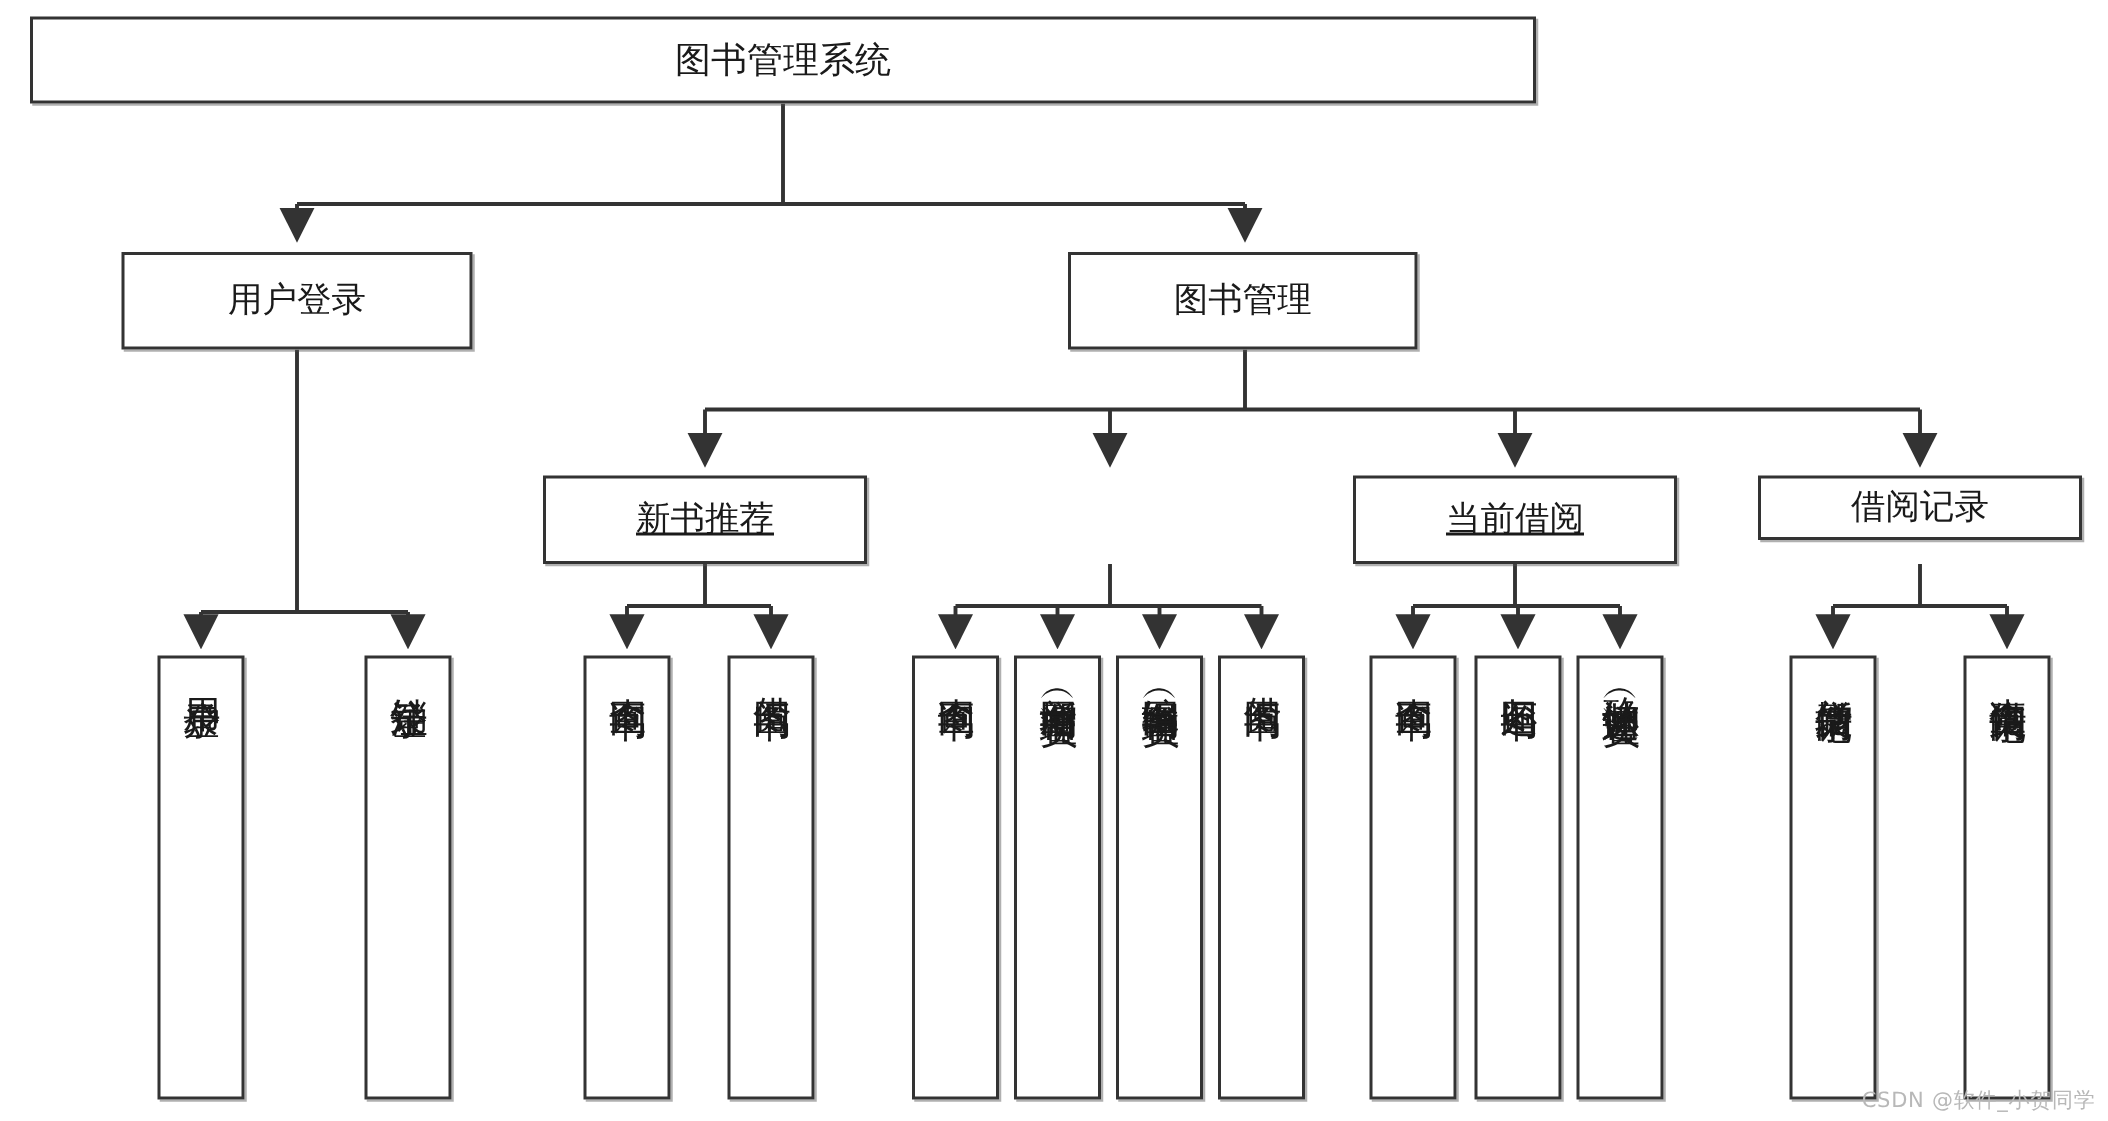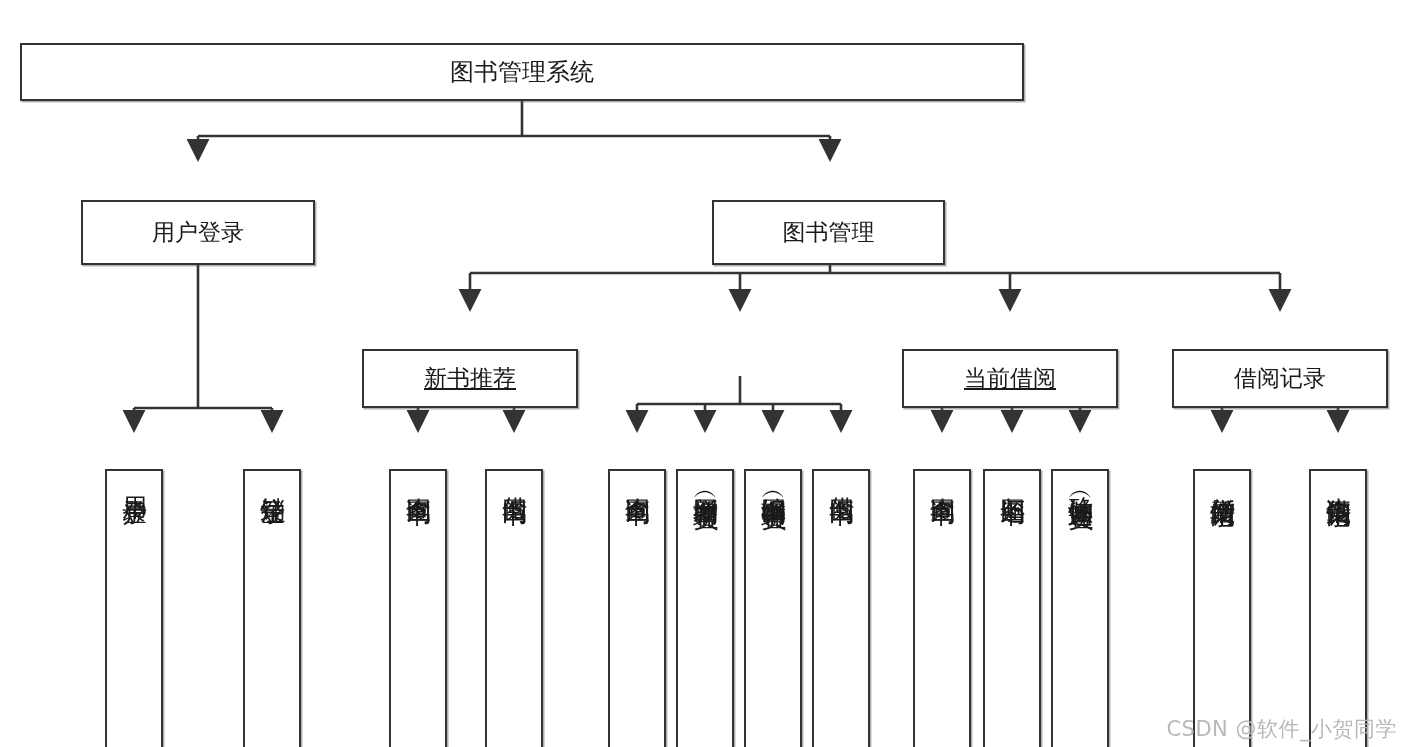--- a/index.html
+++ b/index.html
@@ -27,21 +27,20 @@
     position: absolute;
     box-sizing: border-box;
     background: #ffffff;
     border: 2px solid #333333;
     box-shadow: 1.5px 1.5px 0 rgba(80,80,80,0.45);
     display: flex;
     align-items: center;
     justify-content: center;
     color: #1a1a1a;
     z-index: 2;
-    margin-top: 32px;
   }
   .node .label {
     text-align: center;
     line-height: 1.18;
     white-space: pre;
     color: #1a1a1a;
   }
   .node.horiz .label {
     font-size: 23px;
   }
@@ -58,21 +57,21 @@
     text-orientation: upright;
     font-size: 25px;
     letter-spacing: 1.5px;
     line-height: 1.05;
     white-space: nowrap;
   }
   #watermark {
     position: absolute;
     right: 8px;
     bottom: 4px;
-    font-size: 21px;
+    font-size: 14px;
     color: #b8b8b8;
     letter-spacing: 0.5px;
     z-index: 5;
     white-space: nowrap;
     font-family: "DejaVu Sans", "Liberation Sans", sans-serif;
   }
 </style>
 </head>
 <body>
 
@@ -138,21 +137,21 @@
   <div class="node horiz" style="left:712px; top:168px; width:233px; height:65px;">
     <span class="label">图书管理</span>
   </div>
 
   <div class="node horiz" style="left:362px; top:317px; width:216px; height:59px;text-decoration:underline;">
     <span class="label">新书推荐</span>
   </div>
   <div class="node horiz" style="left:902px; top:317px; width:216px; height:59px;text-decoration:underline;">
     <span class="label">当前借阅</span>
   </div>
-  <div class="node horiz" style="left:1172px; top:317px; width:216px; height:59px;">
+  <div class="node horiz" style="left:1172px; top:317px; width:216px; height:43px;">
     <span class="label">借阅记录</span>
   </div>
 
   <div class="node vert" style="left:105px; top:437px; width:58px; height:296px;">
     <span class="label">用户登录</span>
   </div>
   <div class="node vert" style="left:243px; top:437px; width:58px; height:296px;">
     <span class="label">注销登录</span>
   </div>
 

